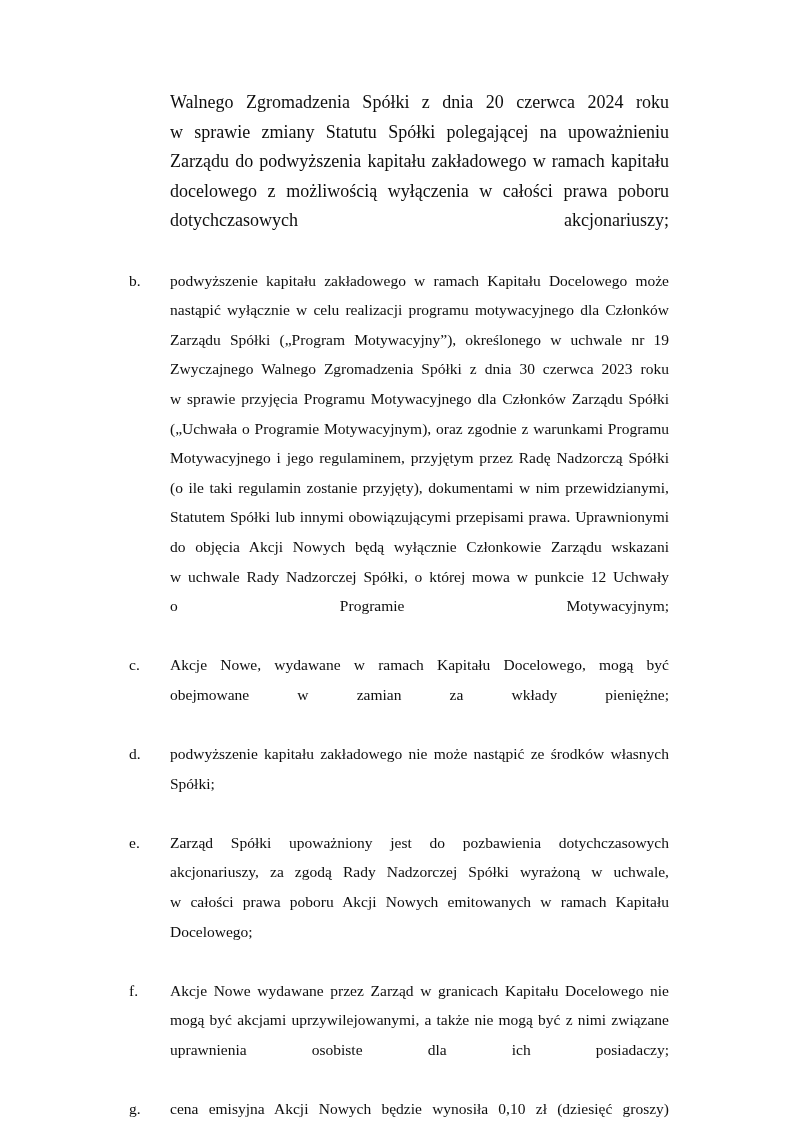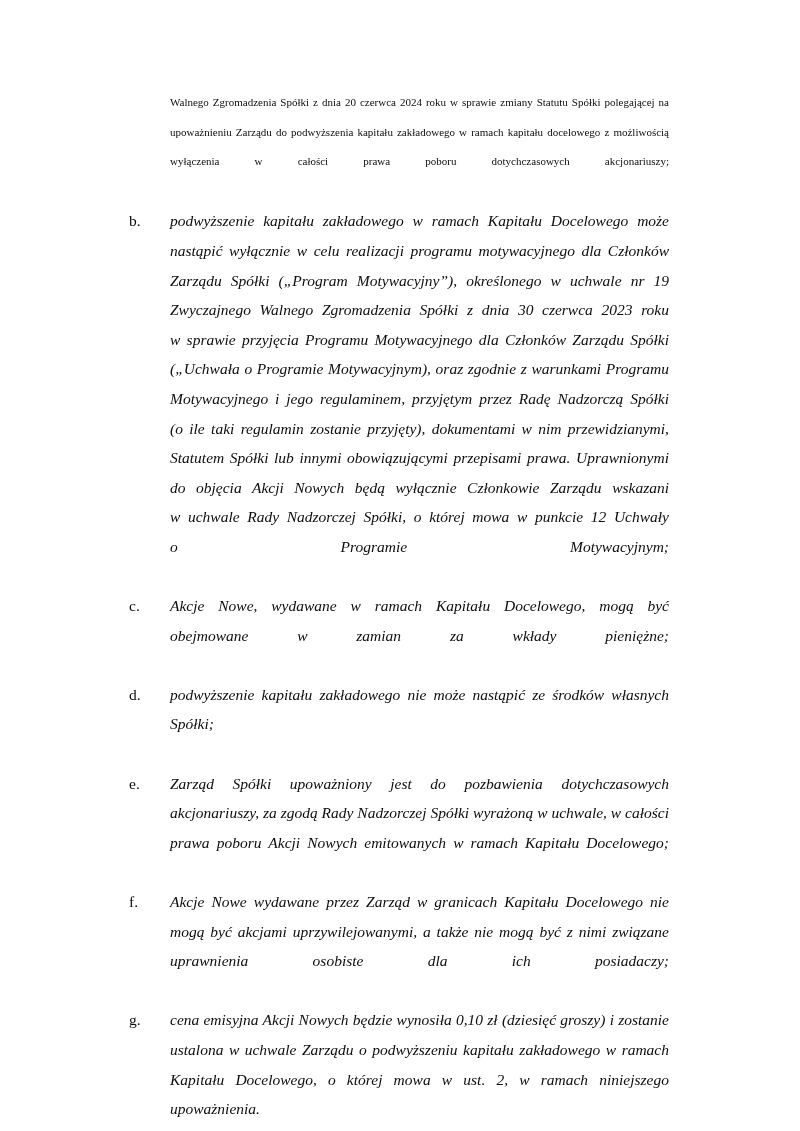--- a/index.html
+++ b/index.html
@@ -28,21 +28,21 @@
   .content {
     position: absolute;
     left: 129px;
     top: 88px;
     width: 540px;
   }
   
   .para-cont {
     margin: 0 10px 0 41px;
     width: 499px;
-    font-size: 11px;
+    font-size: 18px;
     line-height: 29.6px;
     text-align: justify;
     text-justify: inter-word;
     hyphens: none;
   }
   
   .list {
     margin: 0;
     padding: 0;
     list-style: none;
@@ -64,21 +64,20 @@
     width: 30px;
     font-size: 15.5px;
     line-height: 29.6px;
     text-align: left;
     white-space: nowrap;
   }
   .item-text {
     display: block;
     text-align: justify;
     text-justify: inter-word;
-    font-style: italic;
   }
   
   .item-text::after,
   .para-cont::after {
     content: "";
     display: inline-block;
     width: 100%;
   }
 </style>
 </head>

